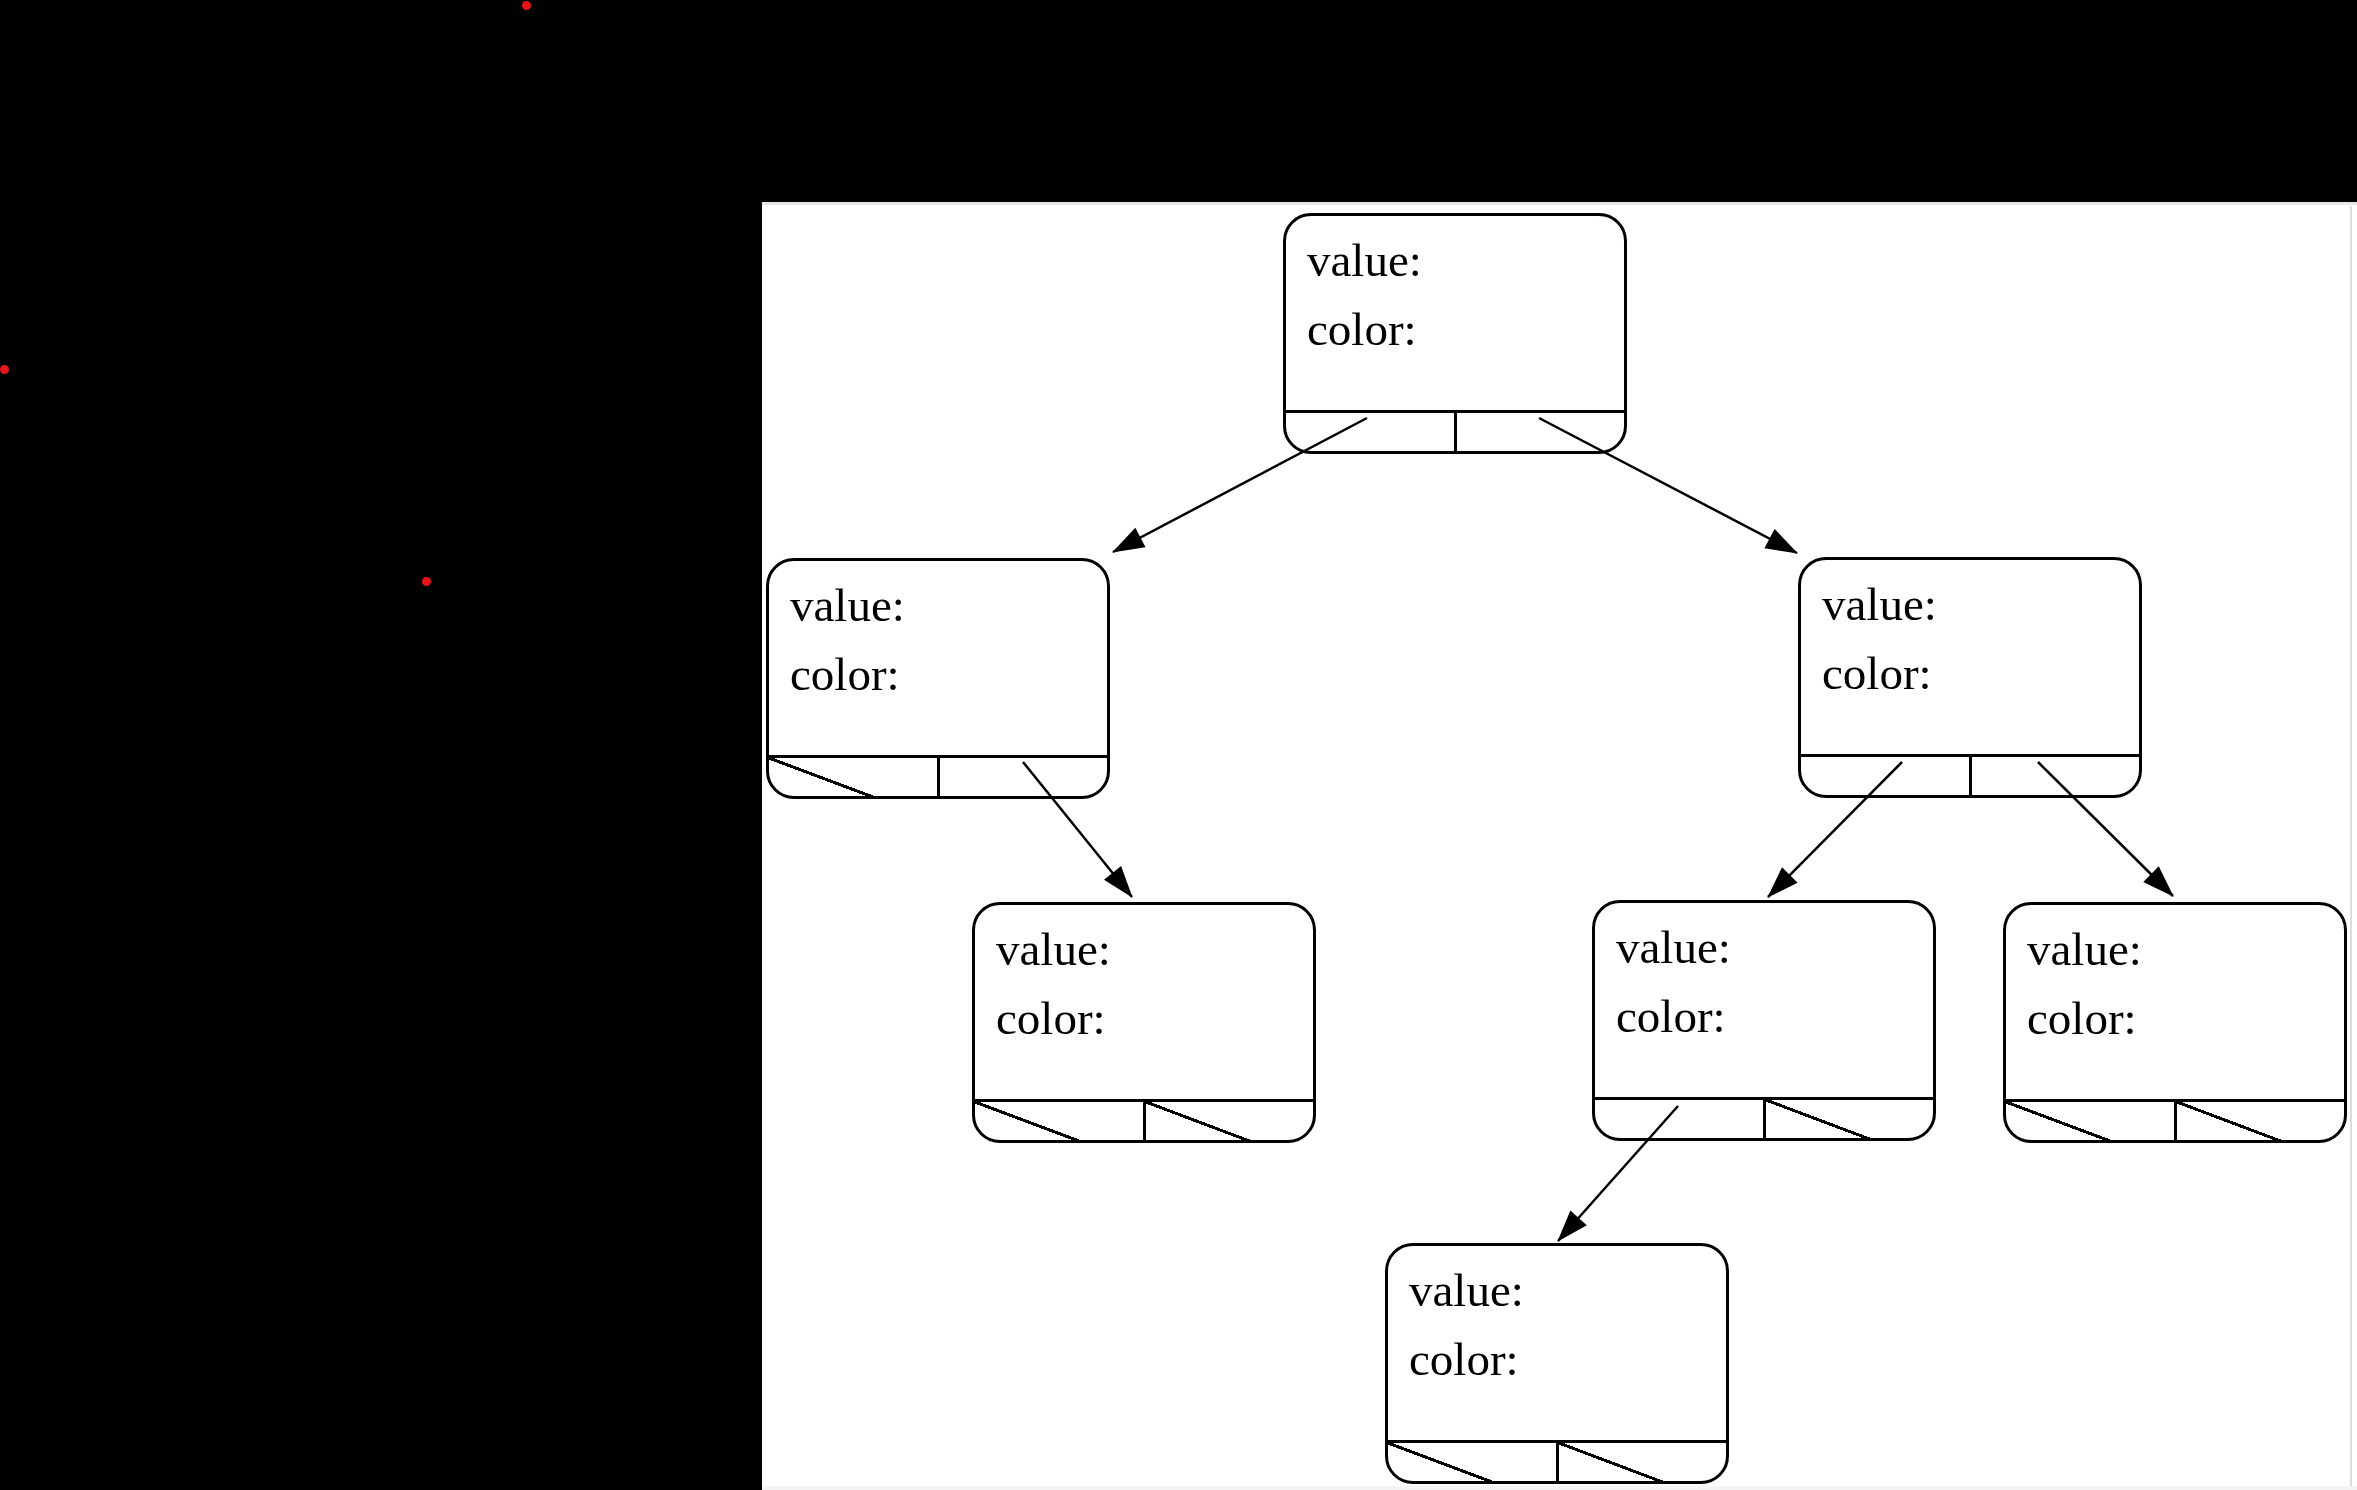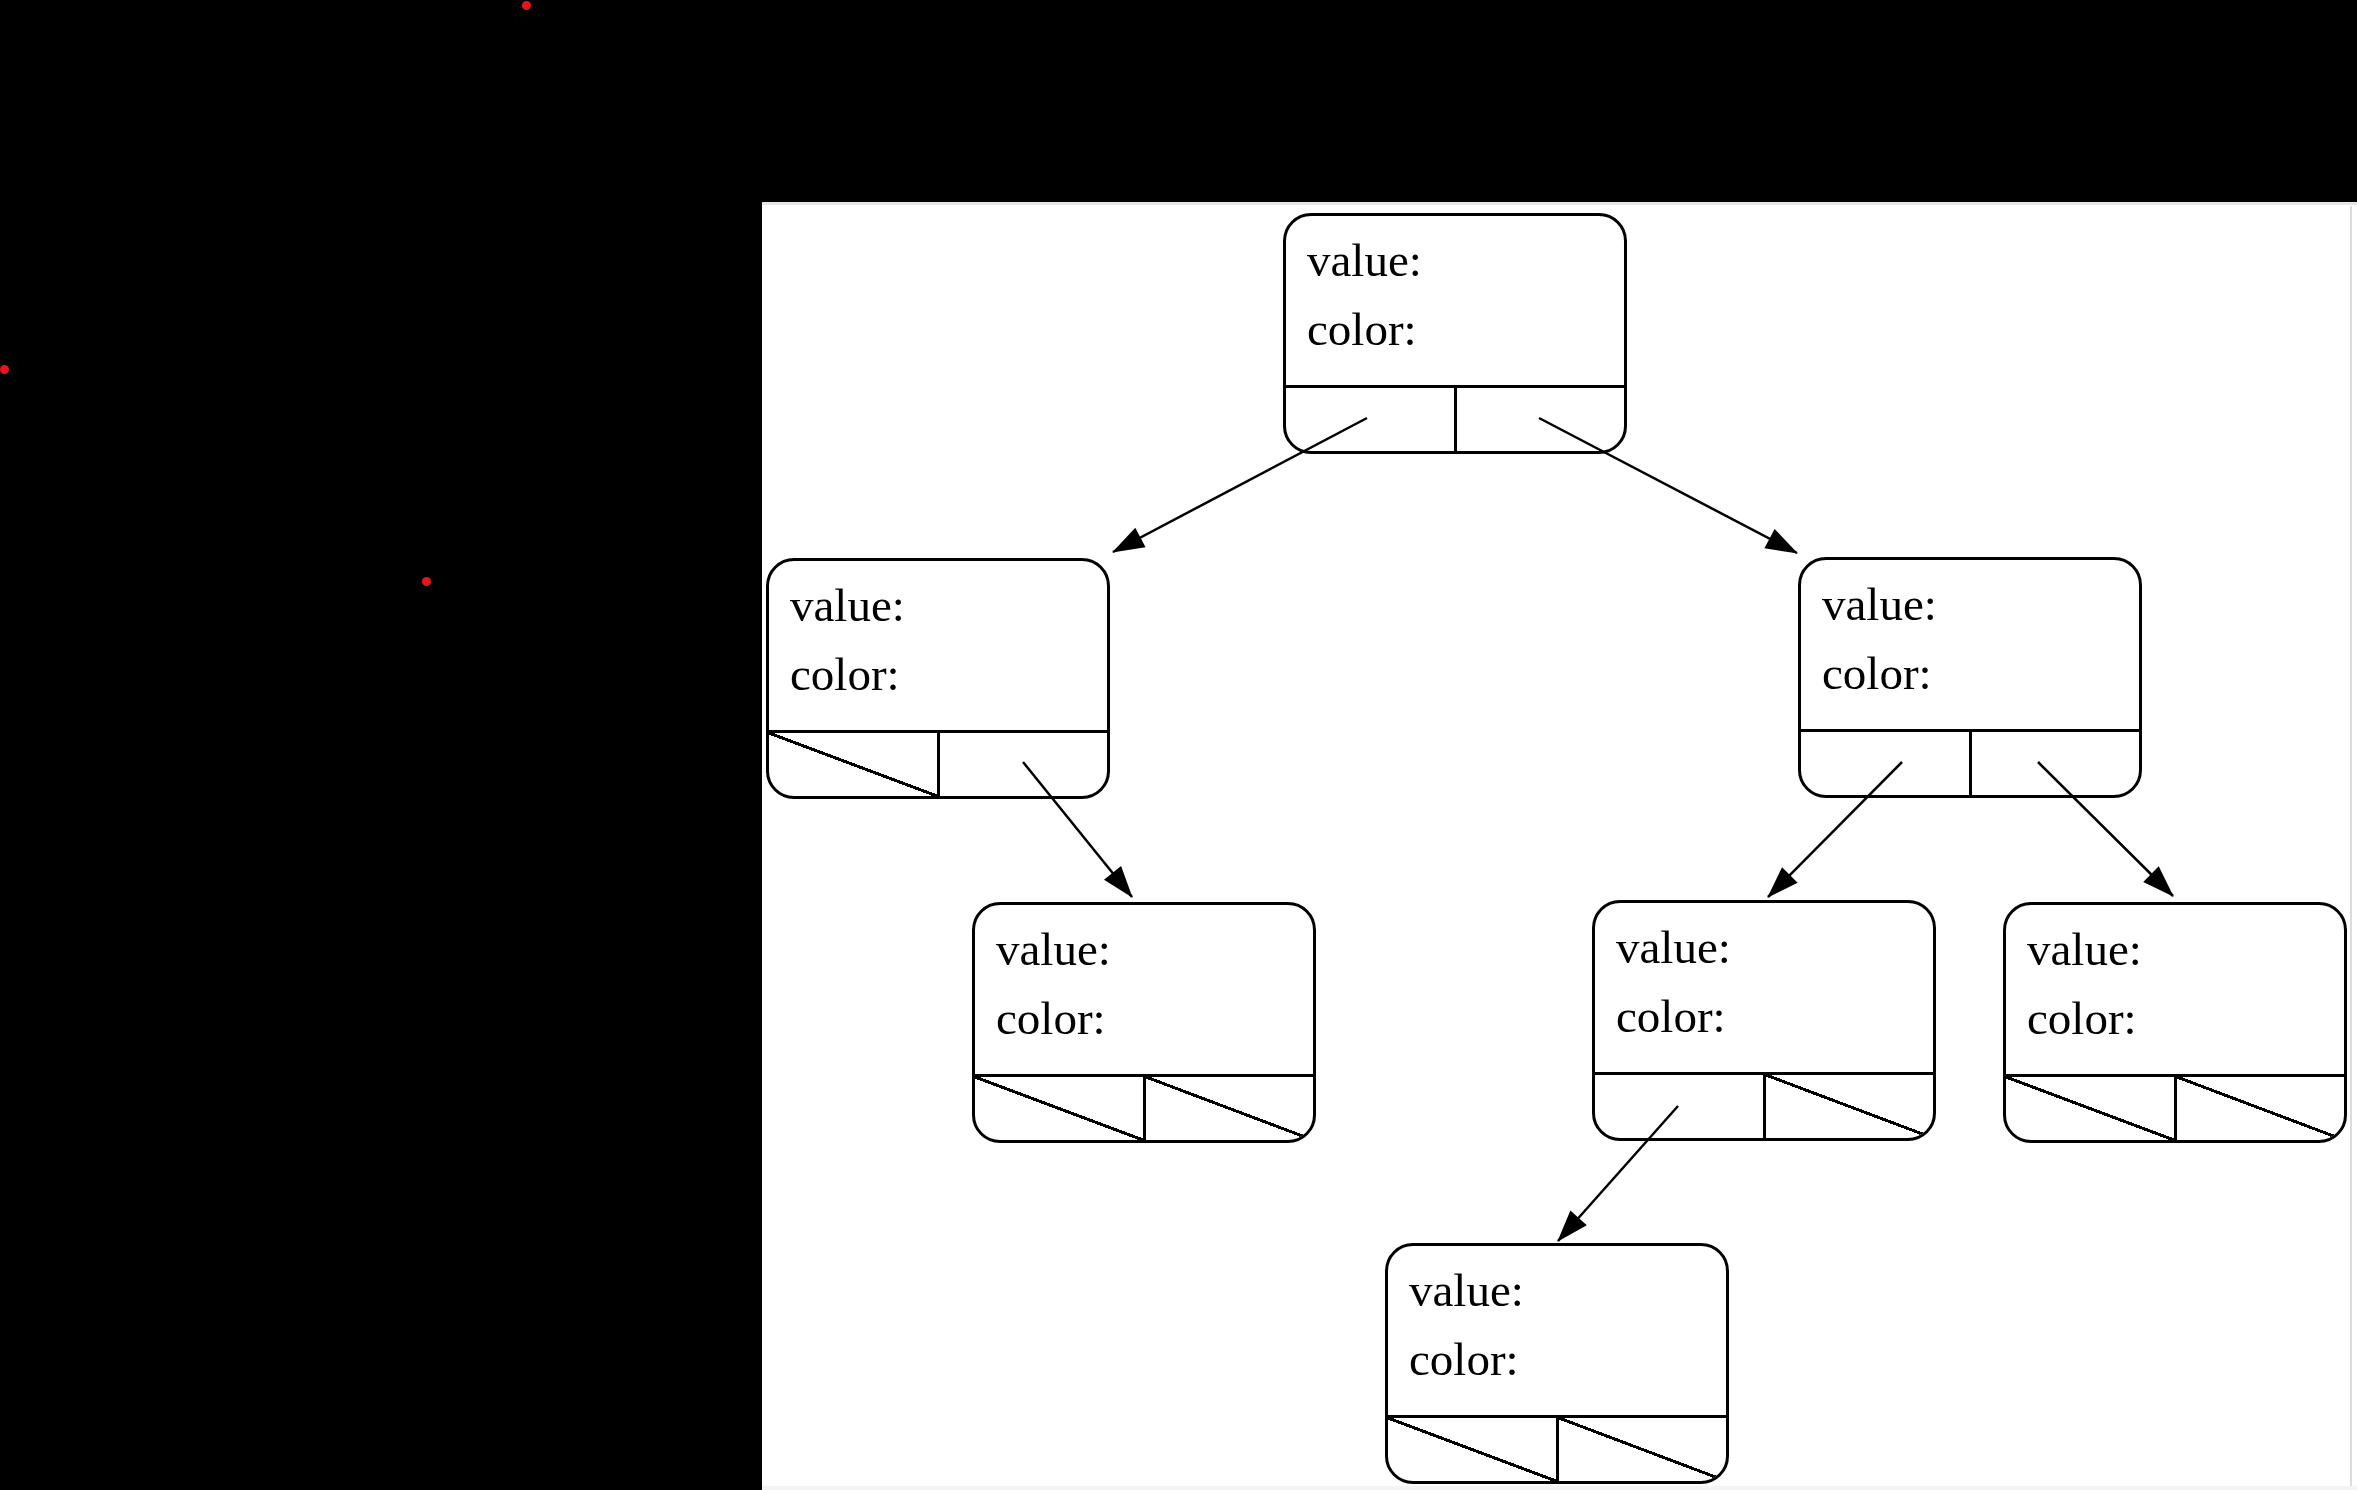--- a/index.html
+++ b/index.html
@@ -38,21 +38,21 @@
     position:absolute;
     width:344px;height:241px;
     box-sizing:border-box;
     border:3px solid #000;
     border-radius:28px;
     background:#fff;
     overflow:hidden;
     z-index:2;
   }
   .node .text-area{
-    height:169px;
+    height:194px;
     padding:10px 0 0 21px;
     box-sizing:border-box;
   }
   .node .field-line{
     font-size:47px;
     line-height:69px;
     color:#000;
     white-space:nowrap;
   }
   .node .ptr-row{

